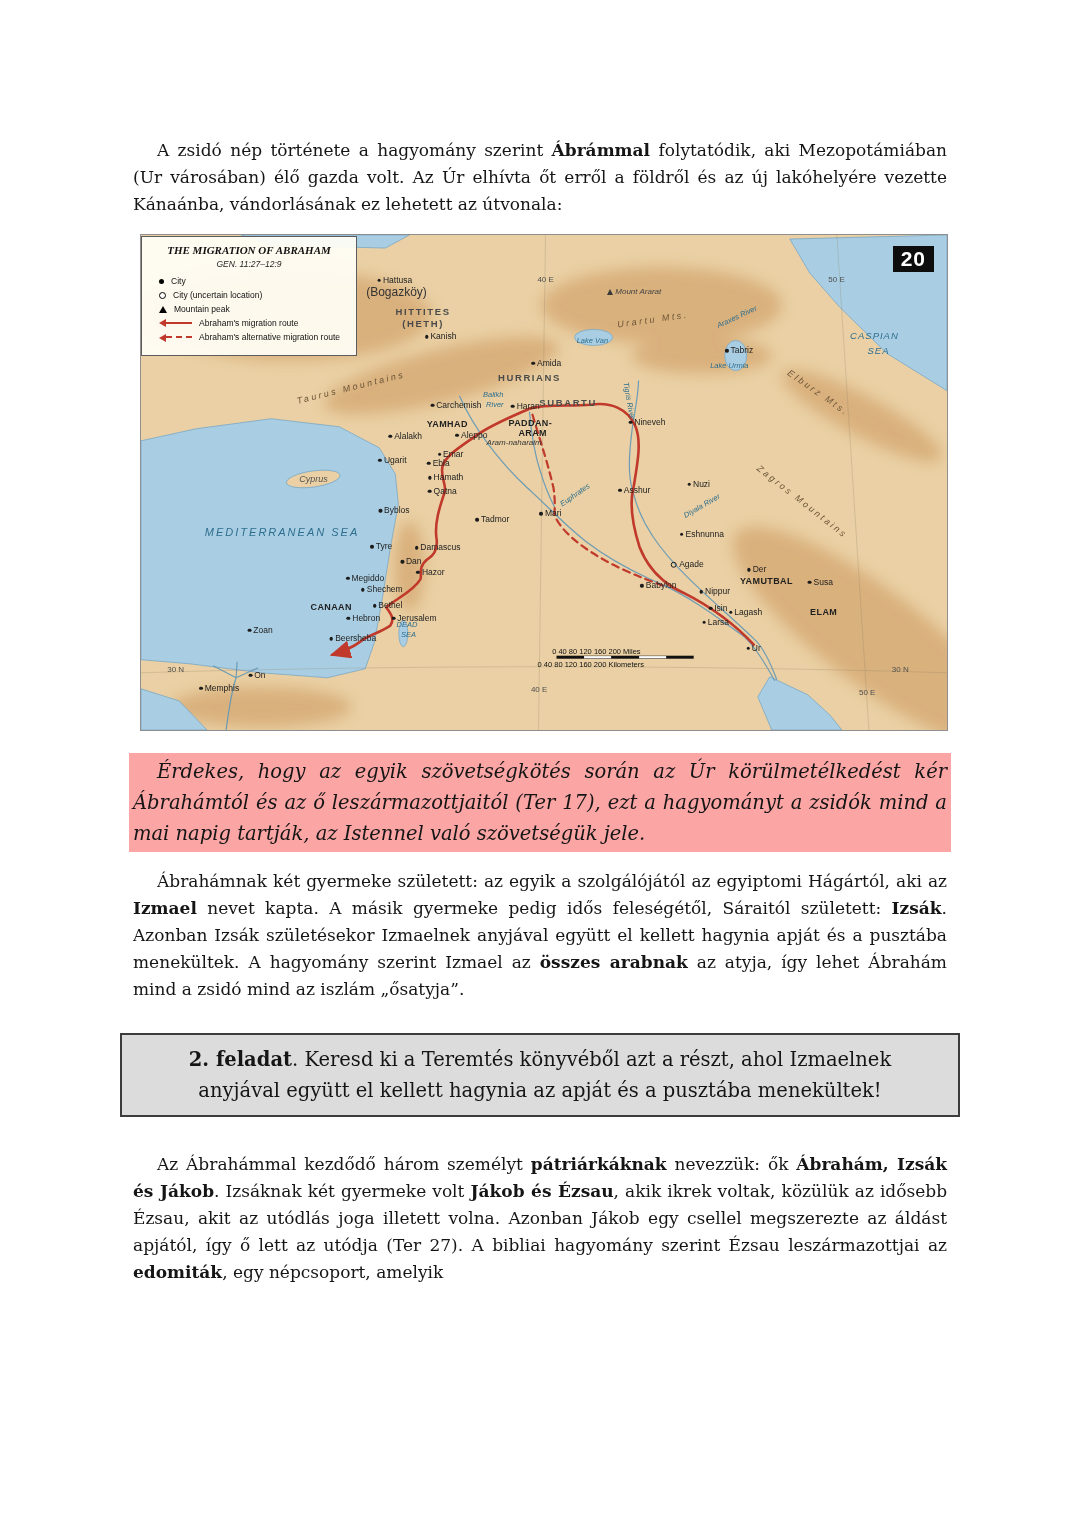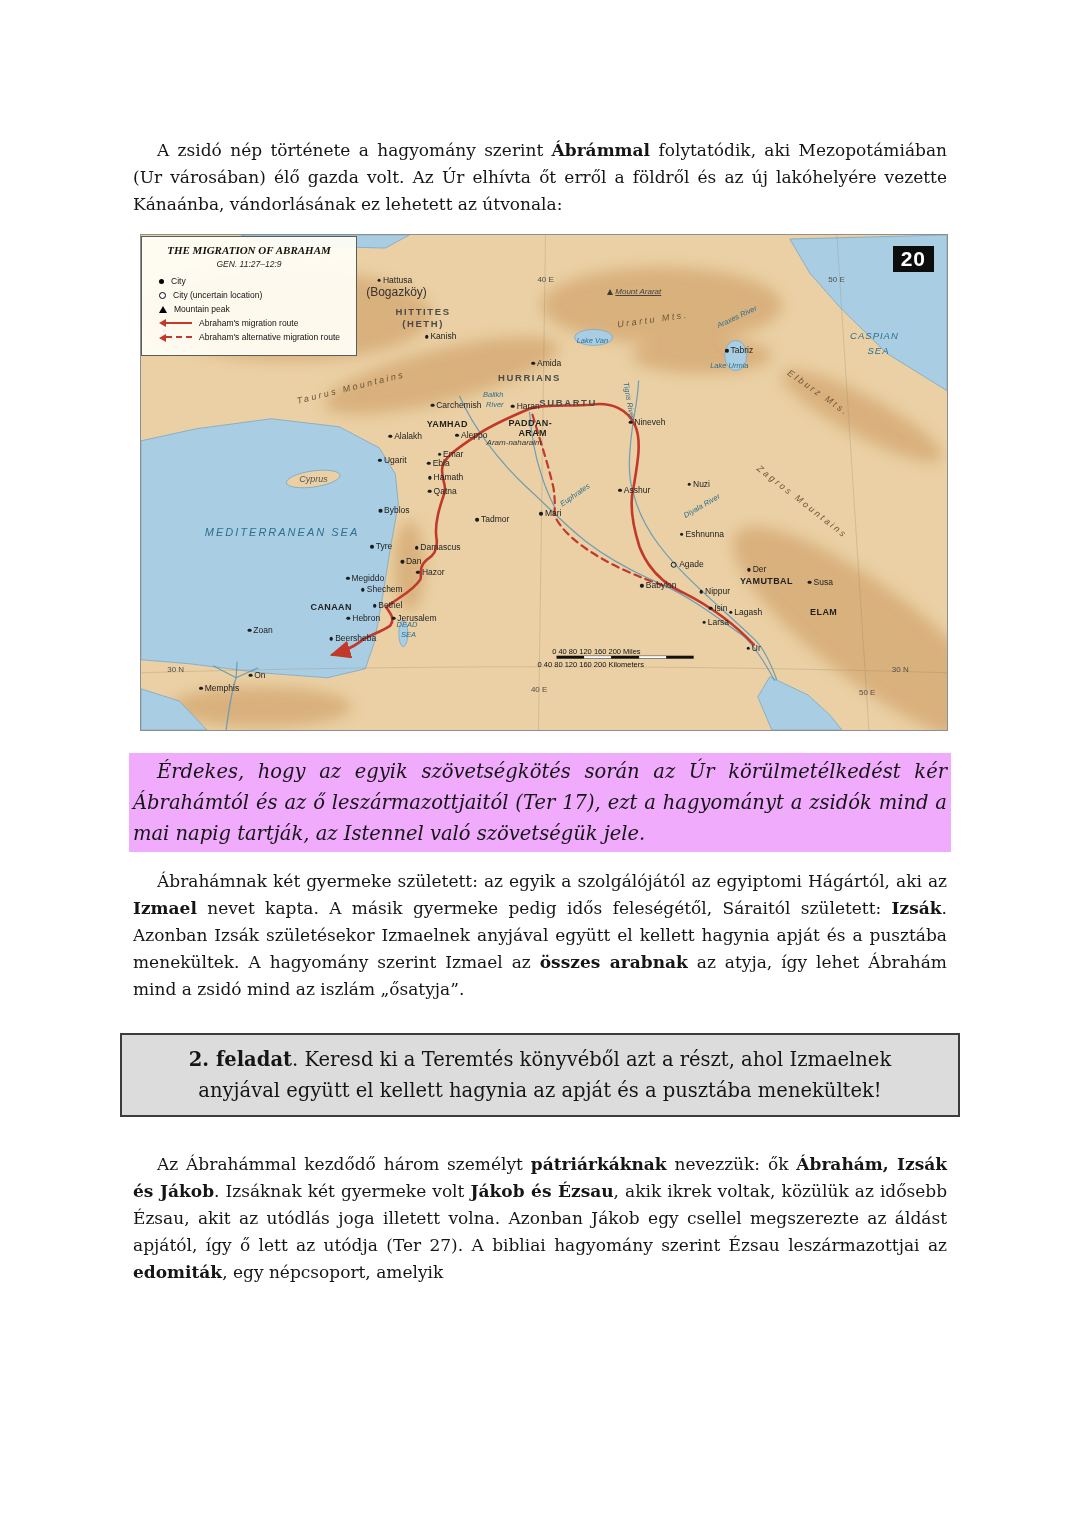--- a/index.html
+++ b/index.html
@@ -5,21 +5,21 @@
   html,body{margin:0;padding:0;background:#ffffff;}
   body{width:1080px;height:1528px;font-family:"DejaVu Serif","Liberation Serif",serif;color:#151515;overflow:hidden;}
   .page{position:relative;width:1080px;height:1528px;box-sizing:border-box;padding:128px 133px 0 133px;overflow:hidden;background:#fff;}
 
   .para{font-size:17px;line-height:27px;text-align:justify;margin:9px 0 14px 0;text-indent:24px;}
   .para .b{font-weight:bold;}
   .para .i,.note .i{font-style:italic;}
   .b{font-weight:bold;}
   .i{font-style:italic;}
 
-  .note{background:#f0abfc;font-size:19.5px;line-height:31px;text-align:justify;text-indent:24px;padding:3px 4px;margin:8px -4px 16px -4px;}
+  .note{background:#fca5a5;font-size:19.5px;line-height:31px;text-align:justify;text-indent:24px;padding:3px 4px;margin:8px -4px 16px -4px;}
 
   .task-box{border:2px solid #3c3c3c;background:#dcdcdc;margin:30px -13px 34px -13px;padding:9px 46px;font-size:19.5px;line-height:31px;text-align:center;text-indent:0;}
 
   
   .map-wrap{position:relative;width:806px;height:495px;margin:16px 0 22px 7px;border:1px solid #8f8f8f;background:#ead0a4;overflow:hidden;}
   .map-svg{position:absolute;left:0;top:0;width:100%;height:100%;}
   .map-labels{position:absolute;left:0;top:0;width:100%;height:100%;}
 
   .mlabel{position:absolute;font-family:"Liberation Sans","DejaVu Sans",sans-serif;font-size:9px;color:#222;white-space:nowrap;line-height:1;}
   .mlabel .mk{display:inline-block;vertical-align:middle;margin-right:2px;}
@@ -118,21 +118,21 @@
         <rect x="497.5" y="419.4" width="27" height="2.2" fill="#fff"></rect>
       </g>
     </svg>
 
     <div class="map-labels">
         <div class="mlabel city" style="left: 31.5%; top: 9%; transform: translate(-50%, -50%);"><span class="mk mk-dot"></span><span>Hattusa</span></div>
         <div class="mlabel city-sub" style="left: 31.7%; top: 11.6%; transform: translate(-50%, -50%);"><span>(Bogazköy)</span></div>
         <div class="mlabel region" style="left: 35%; top: 15.6%; transform: translate(-50%, -50%);"><span>HITTITES</span></div>
         <div class="mlabel region" style="left: 35%; top: 18%; transform: translate(-50%, -50%);"><span>(HETH)</span></div>
         <div class="mlabel city" style="left: 34.2%; top: 20.5%; transform: translate(-50%, -50%); margin-left: 24px;"><span class="mk mk-dot"></span><span>Kanish</span></div>
-        <div class="mlabel peak" style="left: 61.2%; top: 11.5%; transform: translate(-50%, -50%); text-decoration: underline;"><span class="mk mk-tri"></span><span>Mount Ararat</span></div>
+        <div class="mlabel peak" style="left: 61.2%; top: 11.5%; transform: translate(-50%, -50%);"><span class="mk mk-tri"></span><span>Mount Ararat</span></div>
         <div class="mlabel mts sp" style="left: 63.5%; top: 17.2%; transform: translate(-50%, -50%) rotate(-8deg);"><span>Urartu Mts.</span></div>
         <div class="mlabel water-sm" style="left: 74%; top: 16.5%; transform: translate(-50%, -50%) rotate(-25deg);"><span>Araxes River</span></div>
         <div class="mlabel sea-sm" style="left: 91%; top: 20.5%; transform: translate(-50%, -50%);"><span>CASPIAN</span></div>
         <div class="mlabel sea-sm" style="left: 91.5%; top: 23.5%; transform: translate(-50%, -50%);"><span>SEA</span></div>
         <div class="mlabel city" style="left: 74.2%; top: 23.3%; transform: translate(-50%, -50%);"><span class="mk mk-dot"></span><span>Tabriz</span></div>
         <div class="mlabel water-sm" style="left: 73%; top: 26.5%; transform: translate(-50%, -50%);"><span>Lake Urmia</span></div>
         <div class="mlabel water-sm" style="left: 56%; top: 21.5%; transform: translate(-50%, -50%);"><span>Lake Van</span></div>
         <div class="mlabel city" style="left: 50.3%; top: 25.8%; transform: translate(-50%, -50%);"><span class="mk mk-dot"></span><span>Amida</span></div>
         <div class="mlabel region" style="left: 48.2%; top: 28.8%; transform: translate(-50%, -50%);"><span>HURRIANS</span></div>
         <div class="mlabel mts sp" style="left: 26%; top: 31%; transform: translate(-50%, -50%) rotate(-14deg);"><span>Taurus Mountains</span></div>

